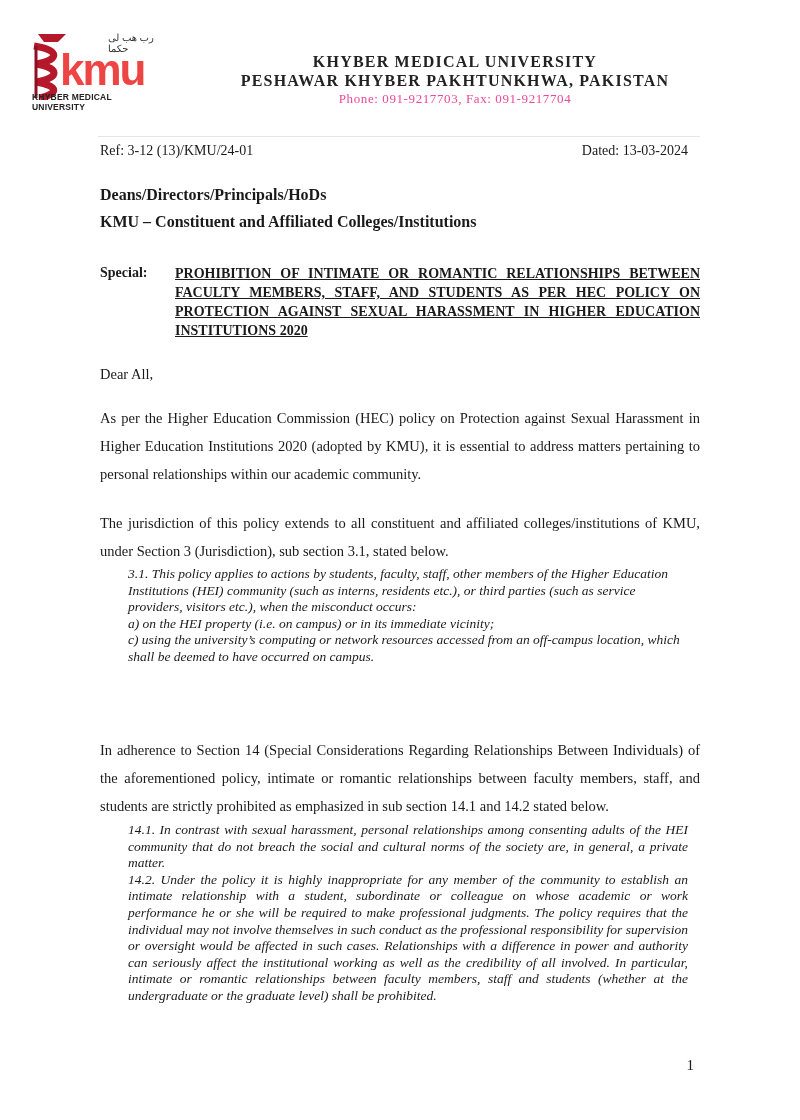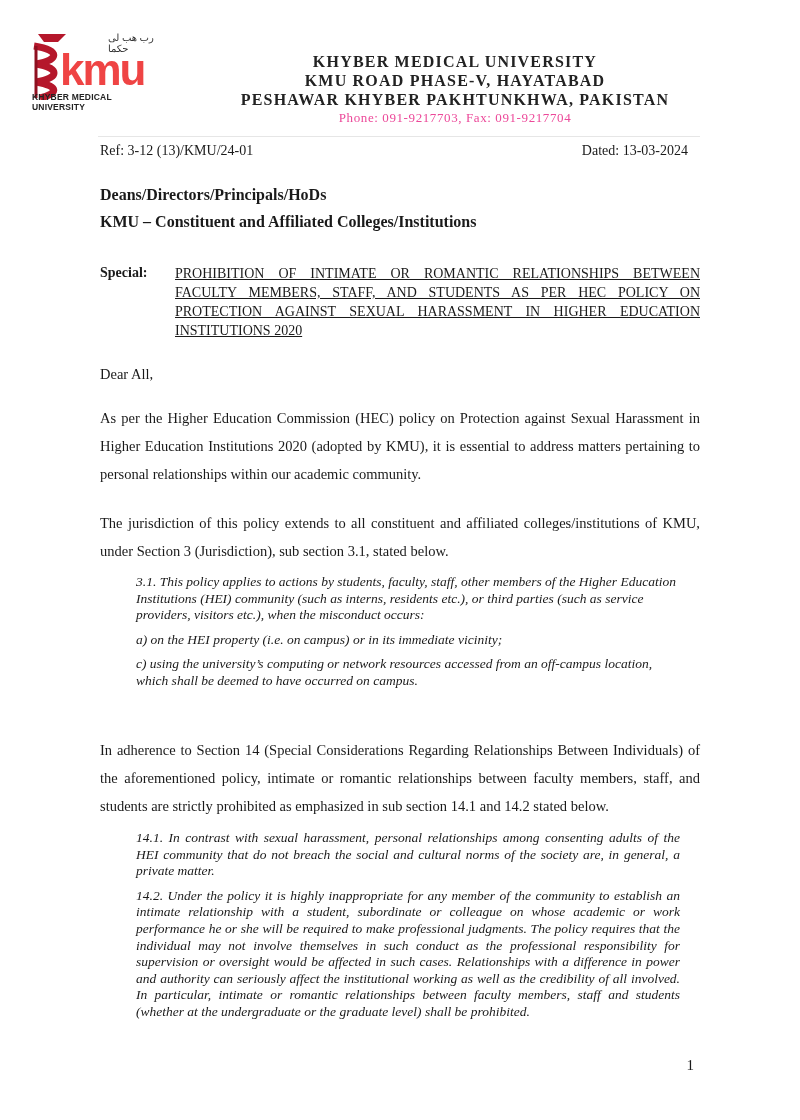--- a/index.html
+++ b/index.html
@@ -12,44 +12,43 @@
   .logo .sub{position:absolute;left:2px;top:62px;font-family:"Liberation Sans",sans-serif;
        font-weight:bold;font-size:8.5px;color:#222;letter-spacing:.2px;}
   .header{position:absolute;left:230px;top:52px;width:450px;text-align:center;}
   .header .h{font-weight:bold;font-size:16px;letter-spacing:1.2px;line-height:19px;color:#222;}
   .header .p{font-size:13px;letter-spacing:.6px;line-height:17px;color:#ec4899;}
   .rule{position:absolute;left:98px;right:100px;top:136px;border-top:1px solid #e6e6e6;}
   .ref{position:absolute;left:100px;top:143px;font-size:14px;}
   .date{position:absolute;right:112px;top:143px;font-size:14px;}
   .addr{position:absolute;left:100px;font-weight:bold;font-size:16px;}
   .subject-label{position:absolute;left:100px;top:265px;font-weight:bold;font-size:14px;}
-  .subject{position:absolute;left:175px;top:264px;width:525px;font-weight:normal;font-size:14px;
+  .subject{position:absolute;left:175px;top:264px;width:525px;font-weight:bold;font-size:14px;
        text-decoration:underline;text-align:justify;line-height:19px;text-align-last:left;}
   .para{position:absolute;left:100px;width:600px;font-size:14.5px;line-height:28px;text-align:justify;}
   .quote{position:absolute;left:128px;width:560px;font-style:italic;font-size:13.5px;line-height:16.6px;}
-  .quote div{margin:8px;}
+  .quote div{margin:0;}
   .pgnum{position:absolute;right:106px;top:1057px;font-size:15px;}
 </style>
 </head>
 <body>
 
 <div class="logo">
   <svg width="40" height="70" style="position:absolute;left:0;top:0" viewBox="0 0 40 70">
     <path d="M8 4 L36 4 L28 12 L14 12 Z" fill="#b5172b"></path>
     <path d="M4 16 C30 20 30 30 6 34 C30 38 30 48 6 52 C30 56 28 64 10 68" stroke="#b5172b" stroke-width="7" fill="none"></path>
     <path d="M6 16 L6 68" stroke="#8e1020" stroke-width="3"></path>
   </svg>
   <div class="urdu">رب ھب لی حکما</div>
   <div class="kmu">kmu</div>
   <div class="sub">KHYBER MEDICAL UNIVERSITY</div>
 </div>
 
 <div class="header">
   <div class="h">KHYBER MEDICAL UNIVERSITY</div>
-  <div class="h">KMU ROAD PHASE-V, HAYATABAD</div>
   <div class="h">PESHAWAR KHYBER PAKHTUNKHWA, PAKISTAN</div>
   <div class="p">Phone: 091-9217703, Fax: 091-9217704</div>
 </div>
 
 <div class="rule"></div>
 
 <div class="ref">Ref: 3-12 (13)/KMU/24-01</div>
 <div class="date">Dated: 13-03-2024</div>
 
 <div class="addr" style="top:186px">Deans/Directors/Principals/HoDs</div>

